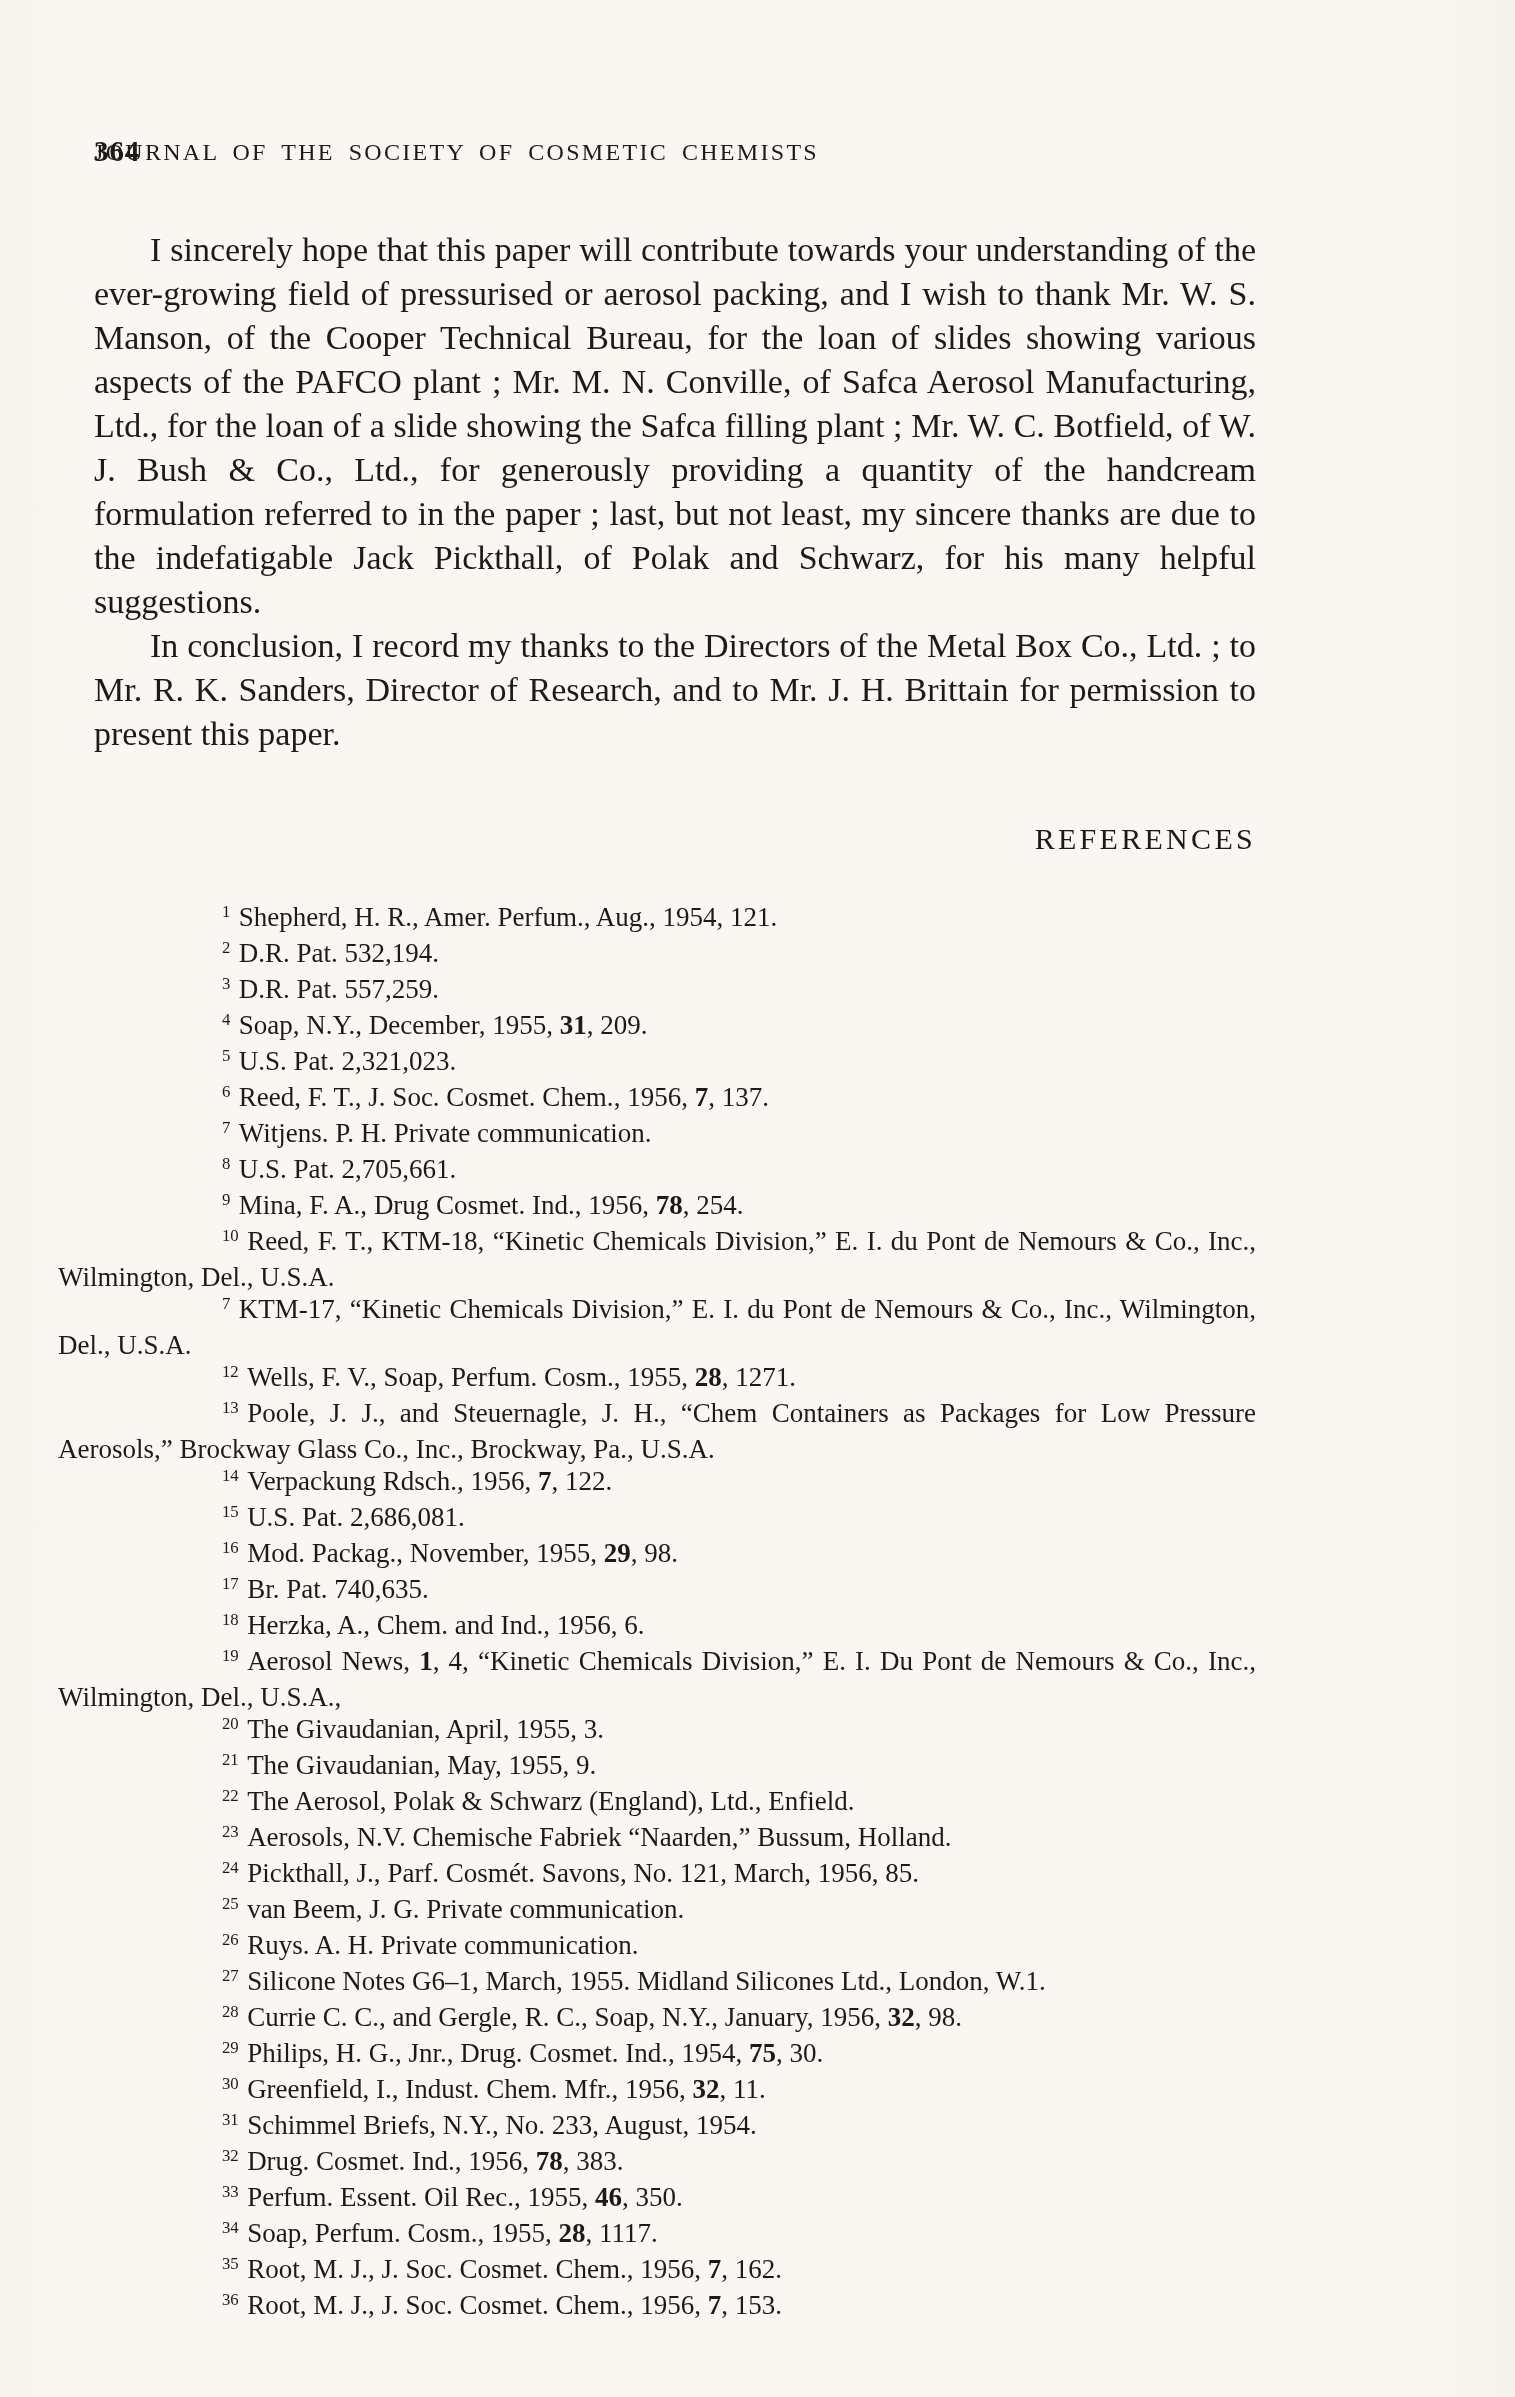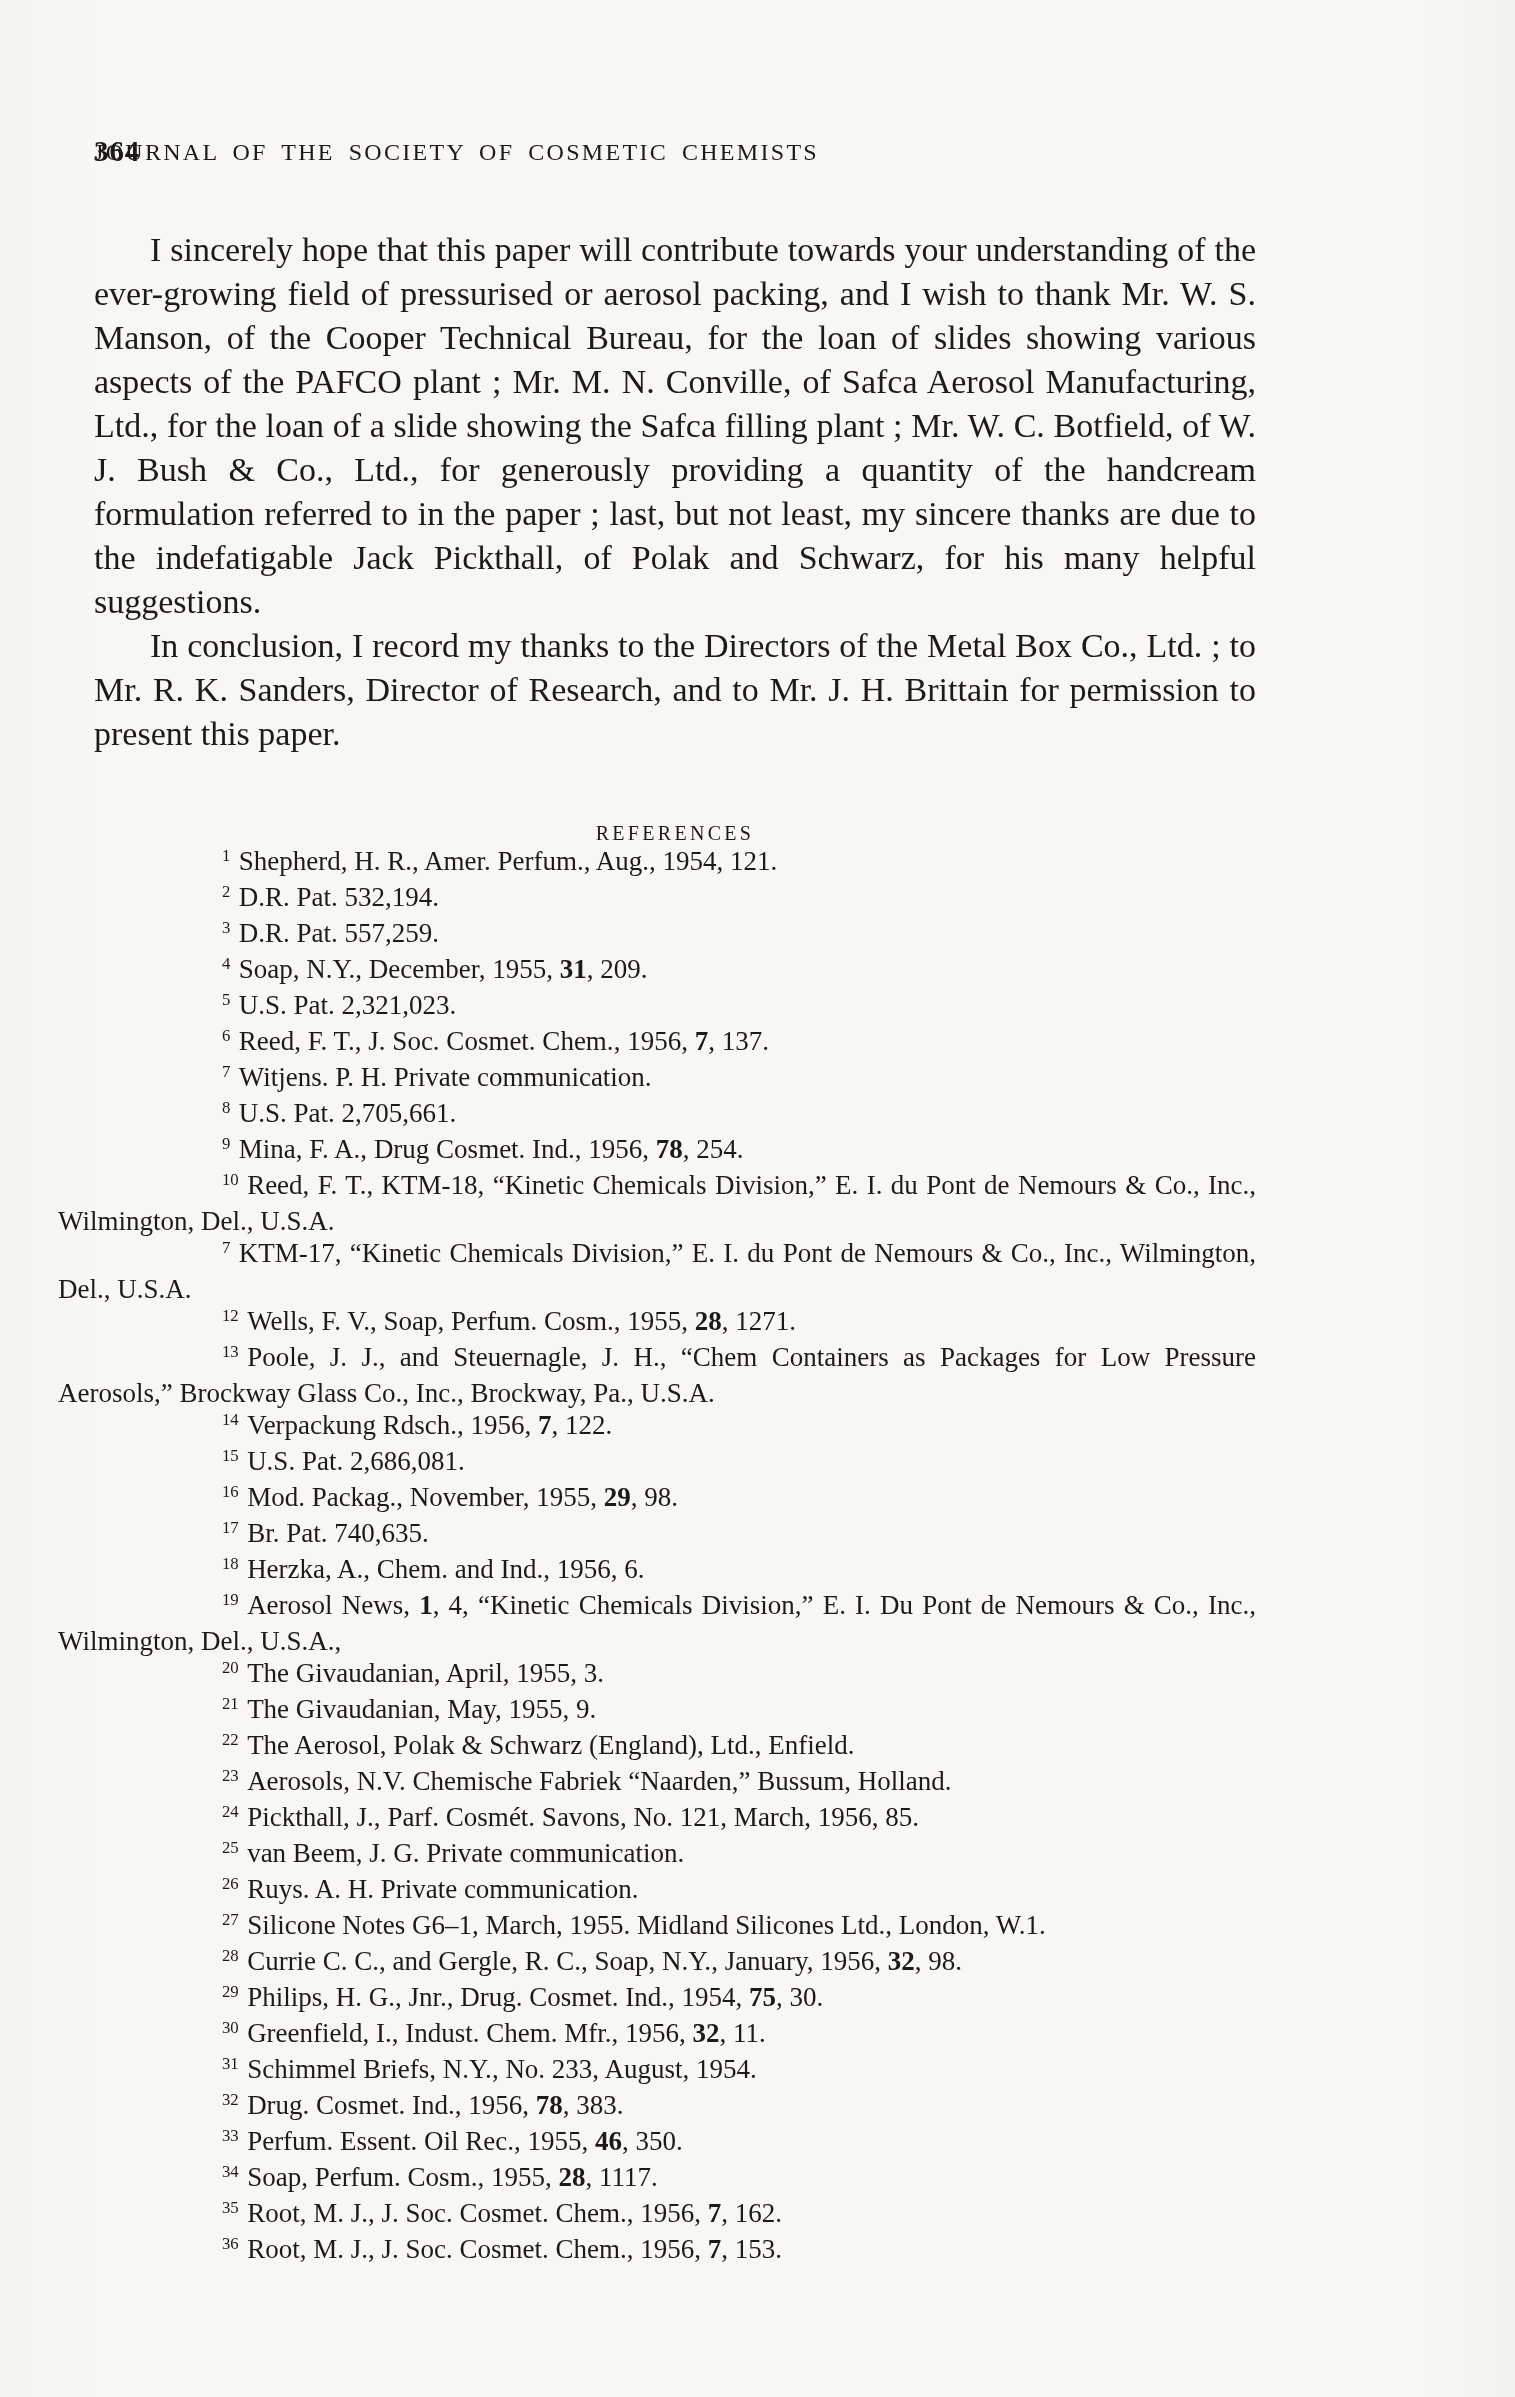--- a/index.html
+++ b/index.html
@@ -38,23 +38,24 @@
     white-space: nowrap;
   }
   .body-text .para {
     font-size: 34px;
     line-height: 44px;
     text-align: justify;
     text-indent: 56px;
   }
   .ref-heading {
     margin-top: 66px;
-    text-align: center;
+    margin-bottom: 45px;
+    text-align: right;
     font-weight: normal;
-    font-size: 20px;
+    font-size: 30px;
     letter-spacing: 3.3px;
   }
   .ref-list {
     margin-left: -36px; 
   }
   .ref {
     font-size: 27px;
     line-height: 32px;
     text-align: justify;
     text-indent: 82px;

